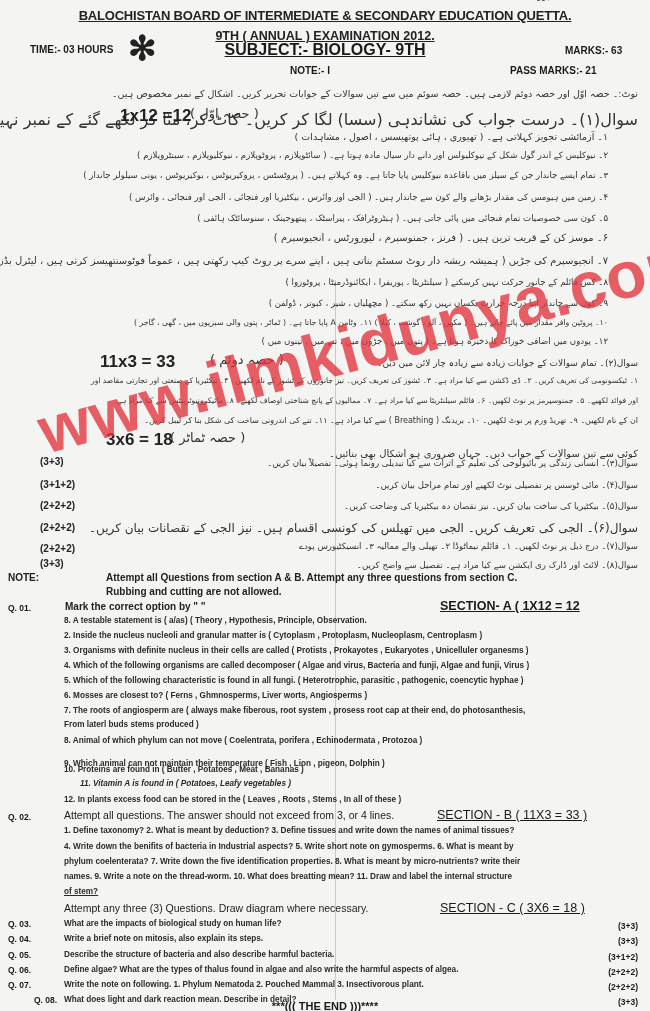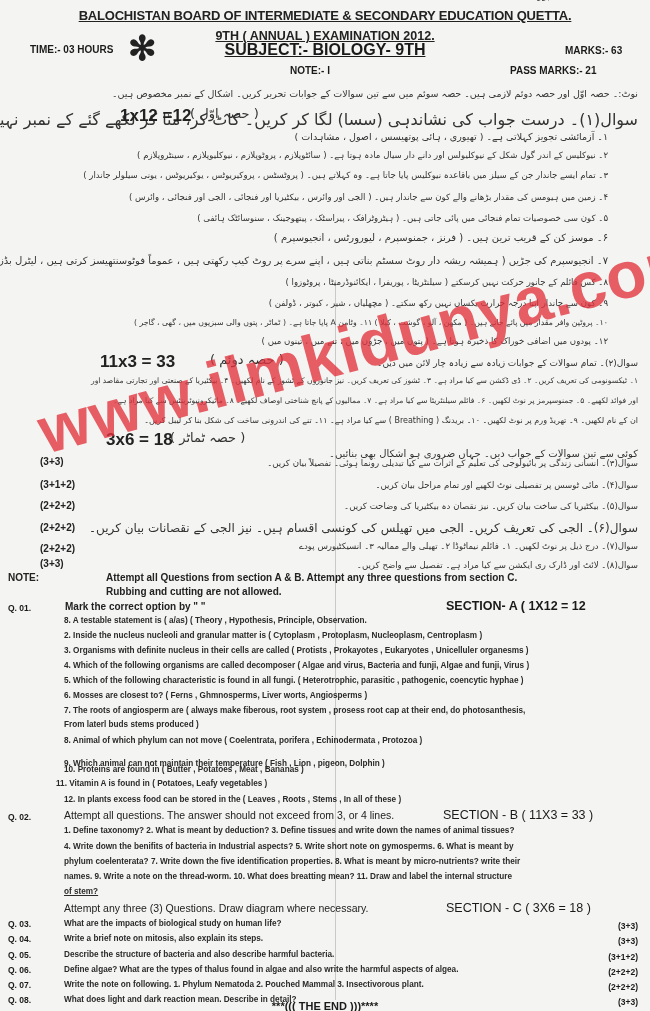--- a/index.html
+++ b/index.html
@@ -14,21 +14,21 @@
   .subject{left:0;width:650px;top:41px;text-align:center;font-weight:bold;font-size:16px;text-decoration:underline;}
   .marks{left:565px;top:45px;font-weight:bold;font-size:10px;}
   .group{left:290px;top:65px;font-weight:bold;font-size:10px;}
   .pass{left:510px;top:65px;font-weight:bold;font-size:10px;}
   .urdu{direction:rtl;text-align:right;font-family:"DejaVu Sans",sans-serif;font-size:9.5px;color:#333;white-space:nowrap;}
   .urdu-line{right:12px;}
   .score-big{font-weight:bold;font-size:17px;font-family:"Liberation Sans",sans-serif;color:#222;}
   .mk{font-weight:bold;font-size:10px;color:#222;left:40px;}
   .en{font-size:9.5px;font-weight:bold;color:#222;white-space:nowrap;}
   .en-sm{font-size:8.2px;font-weight:bold;color:#2a2a2a;white-space:nowrap;}
-  .sec-title{font-weight:bold;font-size:12.5px;white-space:nowrap;margin-left:6px;}
+  .sec-title{font-weight:bold;font-size:12.5px;text-decoration:underline;white-space:nowrap;}
   .qnum{font-size:8.5px;font-weight:bold;left:8px;}
   .marks-r{right:12px;font-size:8.5px;font-weight:bold;}
   .watermark{left:30px;top:395px;font-size:66px;font-weight:bold;color:rgba(225,50,60,0.78);
     transform:rotate(-15deg);transform-origin:left top;white-space:nowrap;letter-spacing:1px;}
   .end{left:0;width:650px;top:980px;text-align:center;font-size:11px;font-weight:bold;}
   .fold{left:335px;top:280px;width:1px;height:720px;background:#c9c9c6;}
 </style>
 </head>
 <body>
 
@@ -99,21 +99,21 @@
 <div class="abs en-sm" style="left:64px;top:631px;">2.  Inside the nucleus nucleoli and granular matter is ( Cytoplasm ,  Protoplasm,  Nucleoplasm,  Centroplasm )</div>
 <div class="abs en-sm" style="left:64px;top:646px;">3.  Organisms with definite nucleus in their cells are called ( Protists ,  Prokayotes ,  Eukaryotes ,  Unicelluler organesms )</div>
 <div class="abs en-sm" style="left:64px;top:661px;">4.  Which of the following organisms are called decomposer ( Algae and virus,  Bacteria and funji,  Algae and funji,  Virus )</div>
 <div class="abs en-sm" style="left:64px;top:676px;">5.  Which of the following characteristic is found in all fungi. ( Heterotrophic,  parasitic ,  pathogenic,  coencytic hyphae )</div>
 <div class="abs en-sm" style="left:64px;top:691px;">6.  Mosses are closest to? ( Ferns ,  Ghmnosperms,  Liver worts,  Angiosperms )</div>
 <div class="abs en-sm" style="left:64px;top:706px;">7.  The roots of angiosperm are ( always make fiberous, root system ,  prosess root cap at their end,  do photosanthesis,</div>
 <div class="abs en-sm" style="left:64px;top:720px;">     From laterl buds stems produced )</div>
 <div class="abs en-sm" style="left:64px;top:736px;">8.  Animal of which phylum can not move ( Coelentrata,  porifera ,  Echinodermata ,  Protozoa )</div>
 <div class="abs en-sm" style="left:64px;top:751px;margin-top:8px;">9.  Which animal can not maintain their temperature ( Fish ,  Lion  ,  pigeon,  Dolphin )</div>
 <div class="abs en-sm" style="left:64px;top:765px;">10.  Proteins are found in ( Butter , Potatoes , Meat , Bananas )</div>
-<div class="abs en-sm" style="left:56px;top:779px;">11.  Vitamin A is found in  ( Potatoes,  Leafy vegetables )</div>
+<div class="abs en-sm" style="left:80px;top:779px;font-style:italic;">11.  Vitamin A is found in  ( Potatoes,  Leafy vegetables )</div>
 <div class="abs en-sm" style="left:64px;top:795px;">12.  In plants excess food can be stored in the ( Leaves ,  Roots ,  Stems ,  In all of these )</div>
 
 <div class="abs qnum" style="top:812px;">Q. 02.</div>
 <div class="abs en" style="left:64px;top:809px;font-size:10.5px;font-weight:normal;">Attempt all questions. The answer should not exceed from 3, or 4 lines.</div>
 <div class="abs sec-title" style="left:437px;top:808px;font-weight:normal;font-size:12.5px;">SECTION - B  ( 11X3 = 33 )</div>
 
 <div class="abs en-sm" style="left:64px;top:826px;">1.  Define taxonomy?    2.  What is meant by deduction?    3.  Define tissues and write down the names of animal tissues?</div>
 <div class="abs en-sm" style="left:64px;top:842px;">4.  Write down the benifits of bacteria in Industrial aspects?   5.  Write short note on gymosperms.   6.  What is meant by</div>
 <div class="abs en-sm" style="left:64px;top:857px;">     phylum coelenterata?   7.  Write down the five identification properties.    8.  What is meant by micro-nutrients? write their</div>
 <div class="abs en-sm" style="left:64px;top:872px;">     names.   9.  Write a note on the thread-worm.   10.  What does breatting mean?    11.  Draw and label the internal structure</div>
@@ -135,17 +135,17 @@
 <div class="abs marks-r" style="top:952px;">(3+1+2)</div>
 
 <div class="abs qnum" style="top:965px;">Q. 06.</div>
 <div class="abs en-sm" style="left:64px;top:965px;">Define algae? What are the types of thalus found in algae and also write the harmful aspects of algea.</div>
 <div class="abs marks-r" style="top:967px;">(2+2+2)</div>
 
 <div class="abs qnum" style="top:980px;">Q. 07.</div>
 <div class="abs en-sm" style="left:64px;top:980px;">Write the note on following.  1.  Phylum Nematoda        2.  Pouched Mammal    3.  Insectivorous plant.</div>
 <div class="abs marks-r" style="top:982px;">(2+2+2)</div>
 
-<div class="abs qnum" style="top:995px;">Q. 08.</div>
+<div class="abs qnum" style="top:995px;margin-left:26px;">Q. 08.</div>
 <div class="abs en-sm" style="left:64px;top:995px;">What does light and dark reaction mean. Describe in detail?</div>
 <div class="abs marks-r" style="top:997px;">(3+3)</div>
 
 <div class="abs end" style="top:1000px;">***((( THE END )))****</div>
 
 </body></html>

